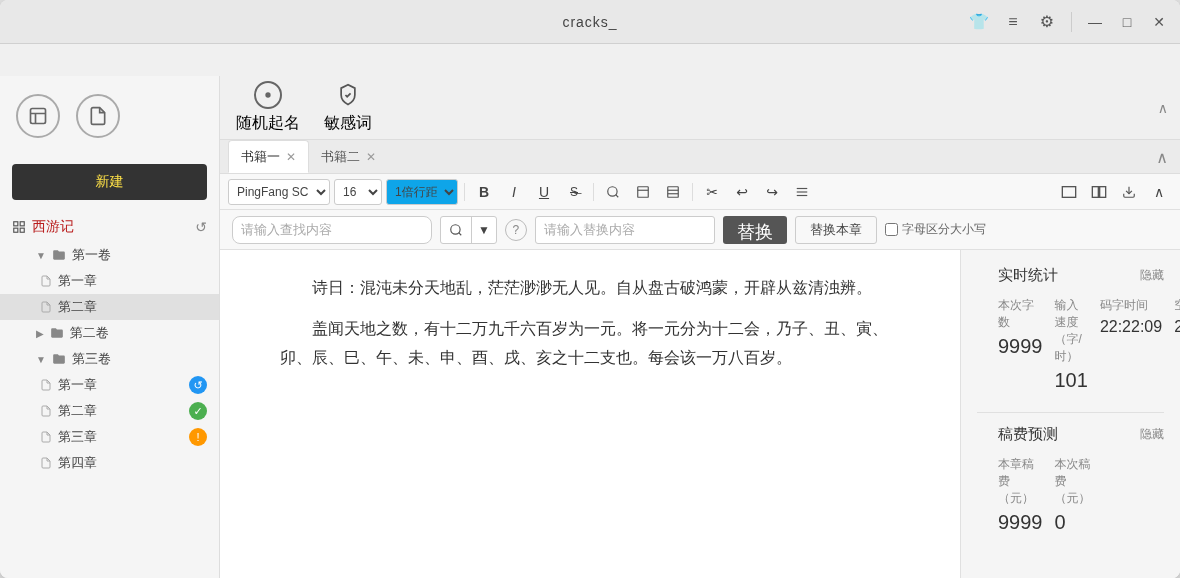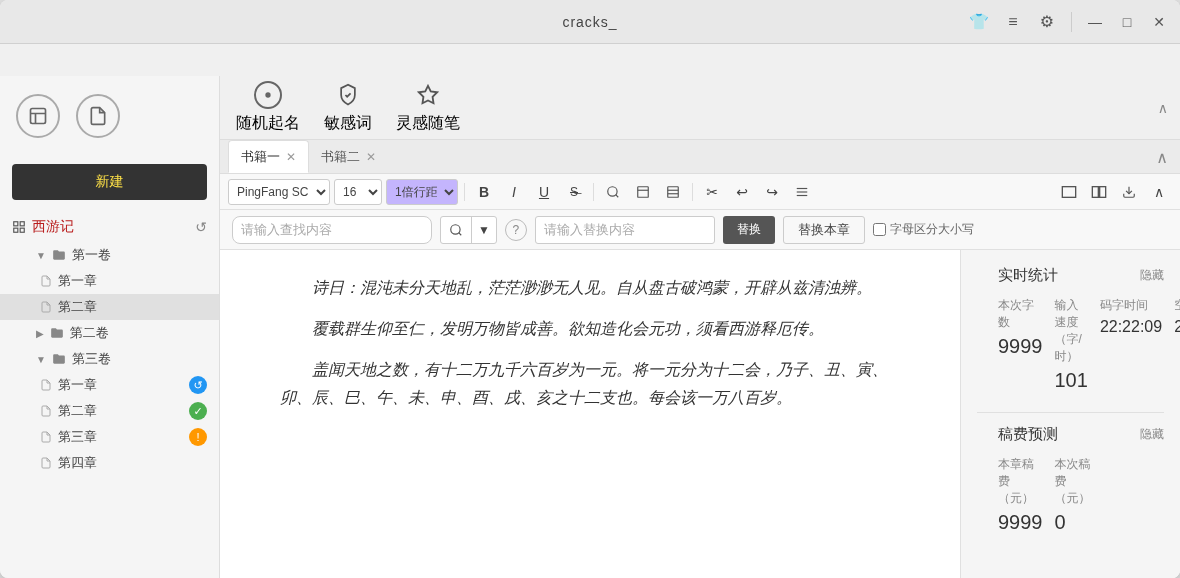--- a/index.html
+++ b/index.html
@@ -52,44 +52,44 @@
     .tabs-bar { height: 34px; background: #ebebeb; border-bottom: 1px solid #ddd; display: flex; align-items: center; padding: 0 8px; gap: 0; position: relative; }
     .tab { height: 33px; padding: 0 12px; display: flex; align-items: center; gap: 6px; font-size: 13px; color: #555; cursor: pointer; border-radius: 4px 4px 0 0; background: transparent; }
     .tab.active { background: #fff; color: #333; border: 1px solid #ddd; border-bottom: 1px solid #fff; }
     .tab-close { color: #999; font-size: 12px; cursor: pointer; }
     .tabs-collapse { position: absolute; right: 12px; top: 50%; transform: translateY(-50%); color: #888; cursor: pointer; }
 
     
     .format-toolbar { height: 36px; background: #f8f8f8; border-bottom: 1px solid #e0e0e0; display: flex; align-items: center; padding: 0 8px; gap: 4px; }
     .font-select { height: 26px; border: 1px solid #ccc; border-radius: 3px; background: white; font-size: 12px; padding: 0 4px; color: #444; cursor: pointer; }
     .font-size-select { width: 48px; height: 26px; border: 1px solid #ccc; border-radius: 3px; background: white; font-size: 12px; padding: 0 4px; color: #444; cursor: pointer; }
-    .spacing-select { width: 72px; height: 26px; border: 1px solid #ccc; border-radius: 3px; background: #c4b5fd; font-size: 12px; padding: 0 4px; color: #444; cursor: pointer; }
+    .spacing-select { width: 72px; height: 26px; border: 1px solid #ccc; border-radius: 3px; background: #0ea5e9; font-size: 12px; padding: 0 4px; color: #444; cursor: pointer; }
     .fmt-btn { width: 26px; height: 26px; display: flex; align-items: center; justify-content: center; border: none; background: transparent; cursor: pointer; font-size: 14px; color: #444; border-radius: 3px; }
     .fmt-divider { width: 1px; height: 18px; background: #ddd; margin: 0 2px; }
     .fmt-right { margin-left: auto; display: flex; align-items: center; gap: 4px; }
 
     
     .search-bar { height: 40px; background: #f8f8f8; border-bottom: 1px solid #e0e0e0; display: flex; align-items: center; padding: 0 12px; gap: 8px; }
     .search-input { height: 28px; border: 1px solid #ccc; border-radius: 8px; padding: 0 8px; font-size: 13px; color: #444; width: 200px; background: white; }
     .search-input::placeholder { color: #aaa; }
     .search-btn { height: 28px; display: flex; align-items: center; gap: 0; border: 1px solid #ccc; border-radius: 3px; overflow: hidden; cursor: pointer; background: white; }
     .search-btn-main { padding: 0 8px; font-size: 13px; color: #444; height: 100%; display: flex; align-items: center; border-right: 1px solid #ccc; }
     .search-btn-arrow { padding: 0 6px; font-size: 12px; color: #444; height: 100%; display: flex; align-items: center; }
     .question-mark { width: 22px; height: 22px; border: 1px solid #bbb; border-radius: 50%; display: flex; align-items: center; justify-content: center; font-size: 12px; color: #888; cursor: pointer; }
     .replace-input { height: 28px; border: 1px solid #ccc; border-radius: 3px; padding: 0 8px; font-size: 13px; color: #444; width: 180px; background: white; }
     .replace-input::placeholder { color: #aaa; }
-    .replace-btn { height: 28px; padding: 4px 14px; background: #555; color: white; border: none; border-radius: 3px; font-size: 12px; cursor: pointer; }
+    .replace-btn { height: 28px; padding: 4px 14px; background: #555; color: white; border: none; border-radius: 3px; font-size: 18px; cursor: pointer; }
     .replace-all-btn { height: 28px; padding: 0 14px; background: transparent; border: 1px solid #ccc; border-radius: 3px; font-size: 13px; color: #444; cursor: pointer; }
     .case-check { display: flex; align-items: center; gap: 4px; font-size: 12px; color: #666; cursor: pointer; }
     .case-check input { cursor: pointer; }
 
     
     .content-wrapper { flex: 1; display: flex; overflow: hidden; }
     .editor-content { flex: 1; padding: 24px 60px; overflow-y: auto; background: white; font-size: 16px; line-height: 1.8; color: #333; }
-    .editor-content p { margin-bottom: 12px; text-indent: 2em; font-style: italic; }
+    .editor-content p { margin-bottom: 12px; text-indent: 2em; }
 
     
     .stats-panel { width: 220px; background: #f5f5f5; border-left: 1px solid #e0e0e0; padding: 16px; overflow-y: auto; }
     .stats-section { margin-bottom: 20px; margin-left: 21px; }
     .stats-header { display: flex; justify-content: space-between; align-items: center; margin-bottom: 12px; }
     .stats-title { font-size: 15px; color: #333; font-weight: 500; }
     .stats-hide { font-size: 12px; color: #888; cursor: pointer; }
     .stats-grid { display: grid; grid-template-columns: 1fr 1fr 1fr 1fr; gap: 12px; }
     .stat-item { }
     .stat-label { font-size: 12px; color: #888; margin-bottom: 4px; }
@@ -232,28 +232,20 @@
           <span>随机起名</span>
         </div>
         <div class="toolbar-item">
           <div style="width:28px;height:28px;display:flex;align-items:center;justify-content:center;">
             <svg width="22" height="24" viewBox="0 0 24 28">
               <path d="M12 2 L4 6 L4 14 C4 19 8 23 12 25 C16 23 20 19 20 14 L20 6 Z" fill="none" stroke="#555" stroke-width="2"></path>
               <path d="M9 14 L11 16 L15 12" stroke="#555" stroke-width="2" fill="none"></path>
             </svg>
           </div>
           <span>敏感词</span>
-        </div>
-        <div class="toolbar-item">
-          <div style="width:28px;height:28px;display:flex;align-items:center;justify-content:center;">
-            <svg width="22" height="22" viewBox="0 0 24 24" fill="none" stroke="#555" stroke-width="2">
-              <path d="M12 2 L15 8 L22 9 L17 14 L18 21 L12 18 L6 21 L7 14 L2 9 L9 8 Z"></path>
-            </svg>
-          </div>
-          <span>灵感随笔</span>
         </div>
         <span class="toolbar-collapse">∧</span>
       </div>
 
       <div class="tabs-bar">
         <div class="tab active">
           <span>书籍一</span>
           <span class="tab-close">✕</span>
         </div>
         <div class="tab">
@@ -349,21 +341,20 @@
         <button class="replace-all-btn">替换本章</button>
         <label class="case-check">
           <input type="checkbox" style="">
           <span>字母区分大小写</span>
         </label>
       </div>
 
       <div class="content-wrapper">
         <div class="editor-content">
           <p>诗日：混沌未分天地乱，茫茫渺渺无人见。自从盘古破鸿蒙，开辟从兹清浊辨。</p>
-          <p>覆载群生仰至仁，发明万物皆成善。欲知造化会元功，须看西游释厄传。</p>
           <p>盖闻天地之数，有十二万九千六百岁为一元。将一元分为十二会，乃子、丑、寅、卯、辰、巳、午、未、申、酉、戌、亥之十二支也。每会该一万八百岁。</p>
         </div>
 
         <div class="stats-panel">
           <div class="stats-section">
             <div class="stats-header">
               <span class="stats-title">实时统计</span>
               <span class="stats-hide">隐藏</span>
             </div>
             <div class="stats-grid">

